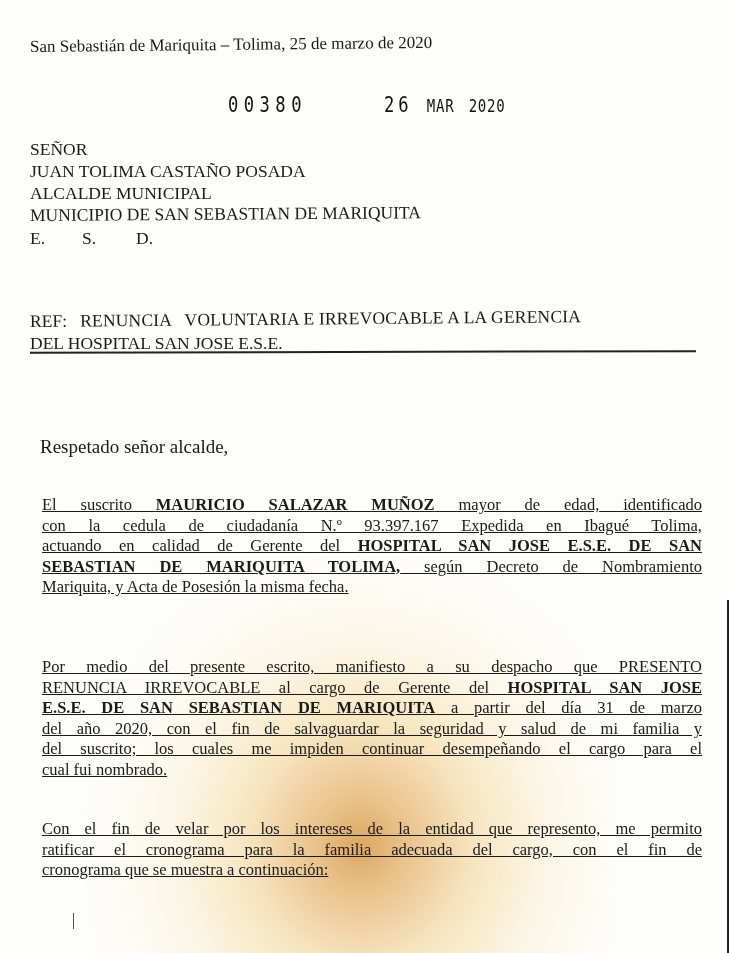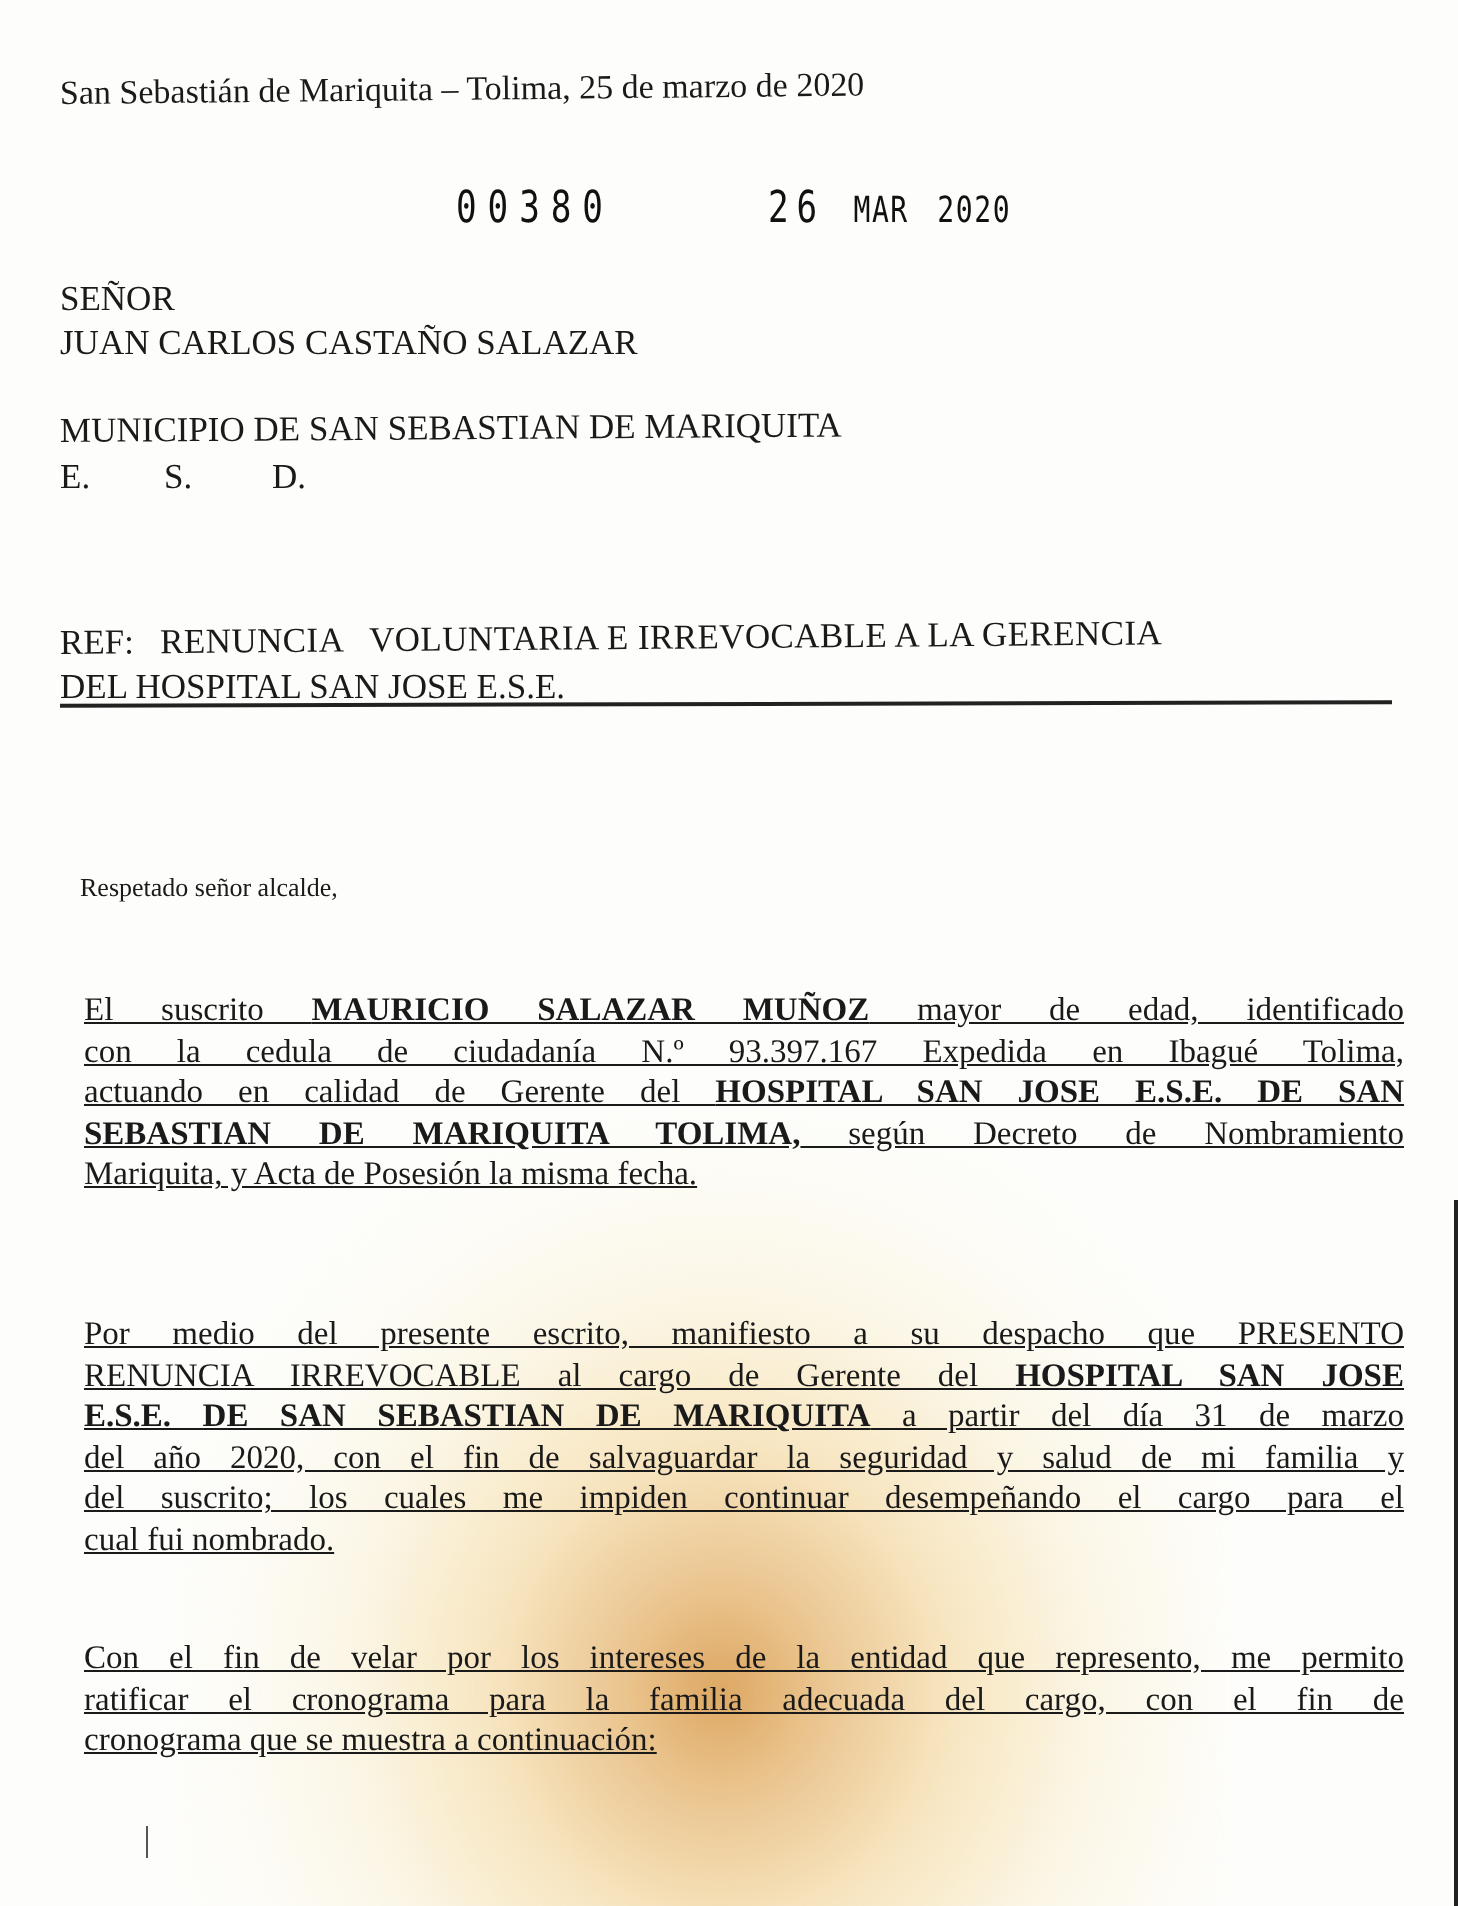--- a/index.html
+++ b/index.html
@@ -40,21 +40,21 @@
     }
     .stamp-num { left: 228px; letter-spacing: 7px; }
     .stamp-date { left: 384px; }
     .stamp-date .mon { font-size: 18px; letter-spacing: 1px; }
     .addr { left: 30px; font-size: 17.5px; line-height: 22px; }
     .ref { left: 30px; font-size: 17.5px; }
     .refline {
       position: absolute; left: 30px; top: 351px; width: 666px; height: 1.5px;
       background: #222; transform: rotate(-0.15deg);
     }
-    .salut { left: 40px; top: 436px; font-size: 13px; }
+    .salut { left: 40px; top: 436px; font-size: 19px; }
     .para {
       position: absolute; left: 42px; width: 660px;
       font-size: 16.5px; line-height: 20.6px; text-align: justify; text-decoration: underline;
     }
     .para .line { display: block; text-align: justify; text-align-last: justify; white-space: nowrap; }
     .para .line.last { text-align-last: left; }
     .b { font-weight: bold; }
     .mark { position: absolute; left: 73px; top: 913px; width: 1px; height: 16px; background: #555; }
   </style>
 </head>
@@ -67,21 +67,22 @@
   <div class="t date">San Sebastián de Mariquita – Tolima, 25 de marzo de 2020</div>
 
   <div class="stamp stamp-num">00380</div>
   <div class="stamp stamp-date">
     <span>26</span>
     <span class="mon">MAR</span>
     <span class="mon">2020</span>
   </div>
 
   <div class="t addr" style="top:138px">SEÑOR</div>
-  <div class="t addr" style="top:160px">JUAN CARLOS CASTAÑO SALAZAR</div>
+  <div class="t addr" style="top:160px">JUAN TOLIMA CASTAÑO POSADA</div>
+  <div class="t addr" style="top:182px">ALCALDE MUNICIPAL</div>
   <div class="t addr" style="top:204px; transform:rotate(-0.4deg); transform-origin:left">MUNICIPIO DE SAN SEBASTIAN DE MARIQUITA</div>
   <div class="t addr" style="top:227px; left:30px">E.</div>
   <div class="t addr" style="top:227px; left:82px">S.</div>
   <div class="t addr" style="top:227px; left:136px">D.</div>
 
   <div class="t ref" style="top:311px; transform:rotate(-0.5deg); transform-origin:left">
     <span>REF:</span>&nbsp;&nbsp;
     <span style="white-space:pre; letter-spacing:0.2px">RENUNCIA   VOLUNTARIA E IRREVOCABLE A LA GERENCIA</span>
   </div>
   <div class="t ref" style="top:333px">DEL HOSPITAL SAN JOSE E.S.E.</div>

